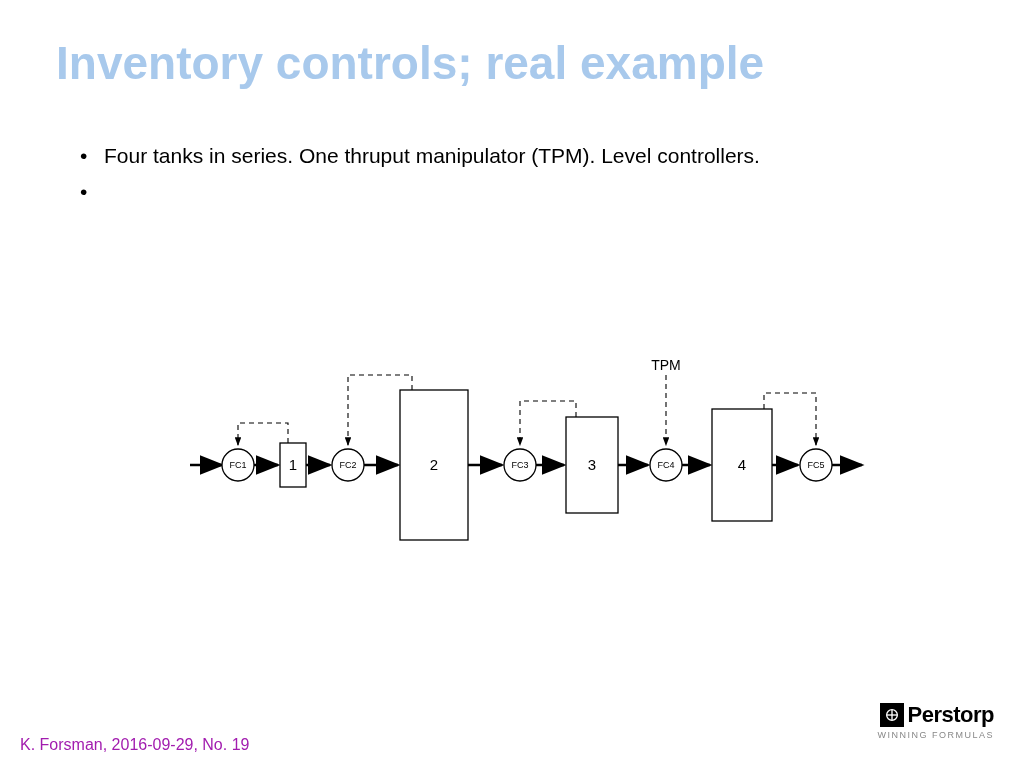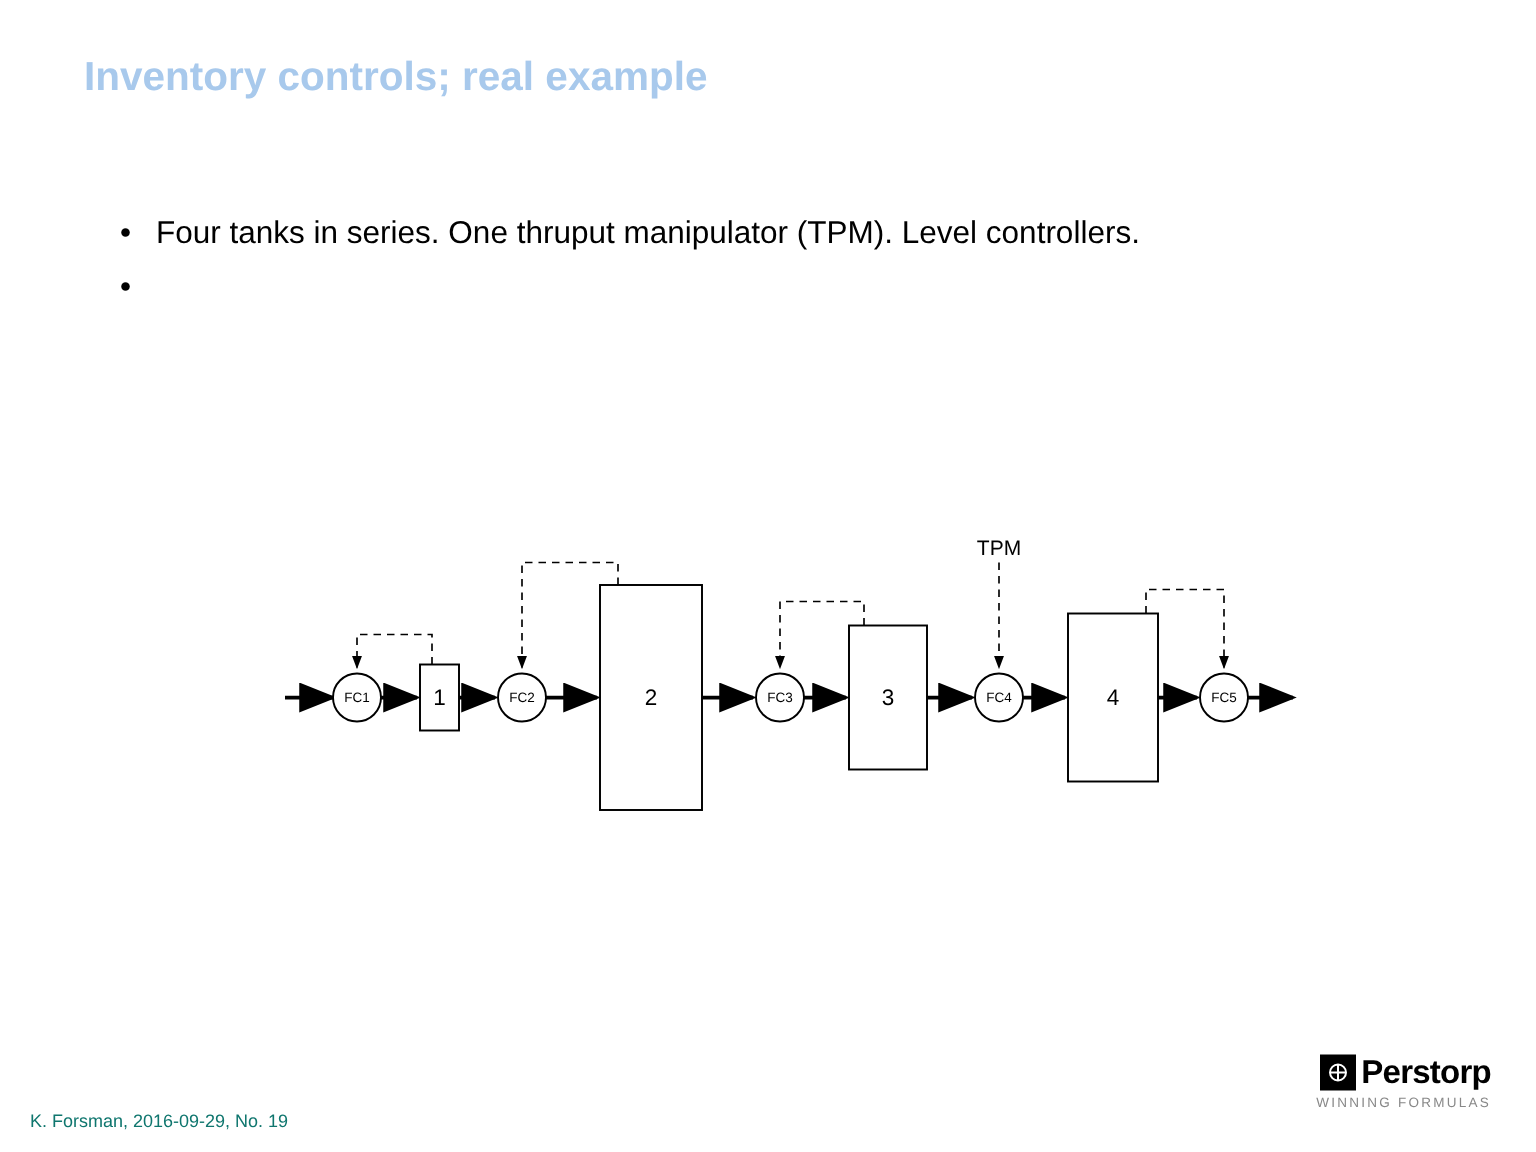--- a/index.html
+++ b/index.html
@@ -3,31 +3,31 @@
 <meta charset="utf-8">
 <style>
   html, body {
     margin: 0; padding: 0; width: 1024px; height: 768px;
     font-family: Verdana, Geneva, sans-serif; background: #fff;
     color: #000; overflow: hidden;
   }
   .slide { position: relative; width: 1024px; height: 768px; }
   .title {
     position: absolute; left: 56px; top: 36px;
-    font-size: 27px; font-weight: bold; color: #a8c9ec;
+    font-size: 46px; font-weight: bold; color: #a8c9ec;
   }
   .bullets {
     position: absolute; left: 80px; top: 138px;
     font-size: 21px; color: #000; line-height: 1.7;
   }
   .bullets .row { display: flex; }
   .bullets .dot { width: 24px; }
   .footer {
     position: absolute; left: 20px; bottom: 14px;
-    font-size: 12px; color: #0f766e;
+    font-size: 16px; color: #a21caf;
   }
   .logo {
     position: absolute; right: 30px; bottom: 28px; text-align: right;
   }
   .logo-main { display: flex; align-items: center; justify-content: flex-end; gap: 4px; }
   .logo-square {
     width: 24px; height: 24px; background: #000; display: flex;
     align-items: center; justify-content: center; color: #fff;
   }
   .logo-square svg { width: 16px; height: 16px; }

